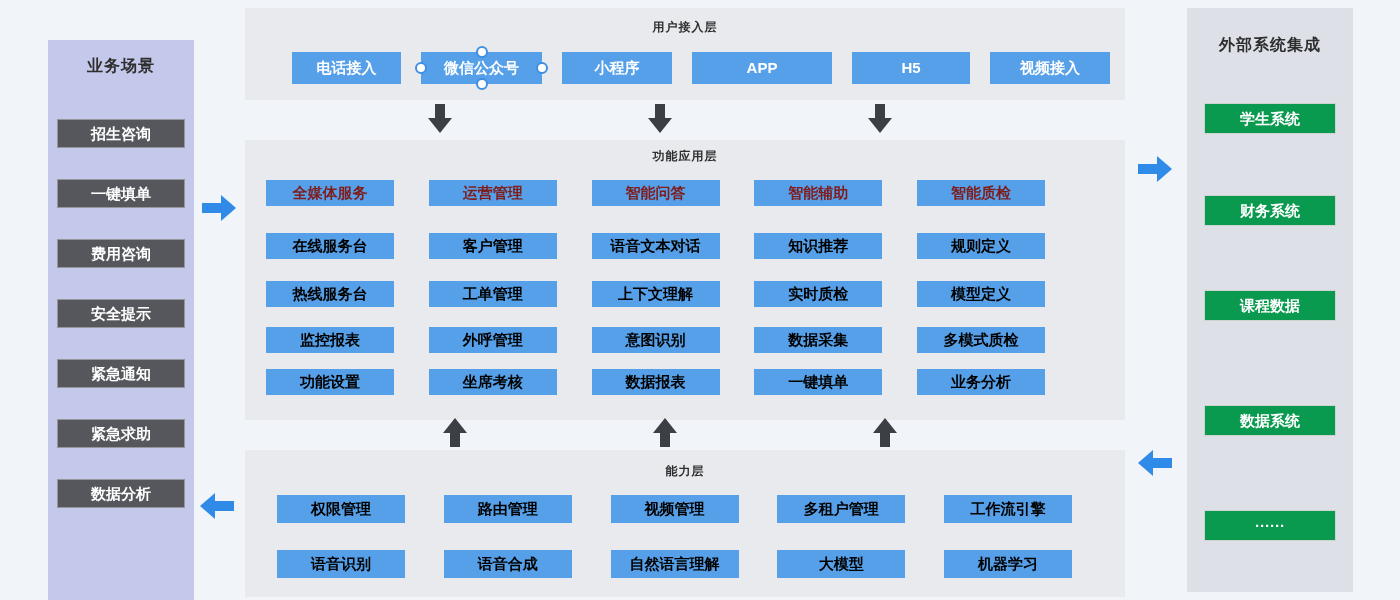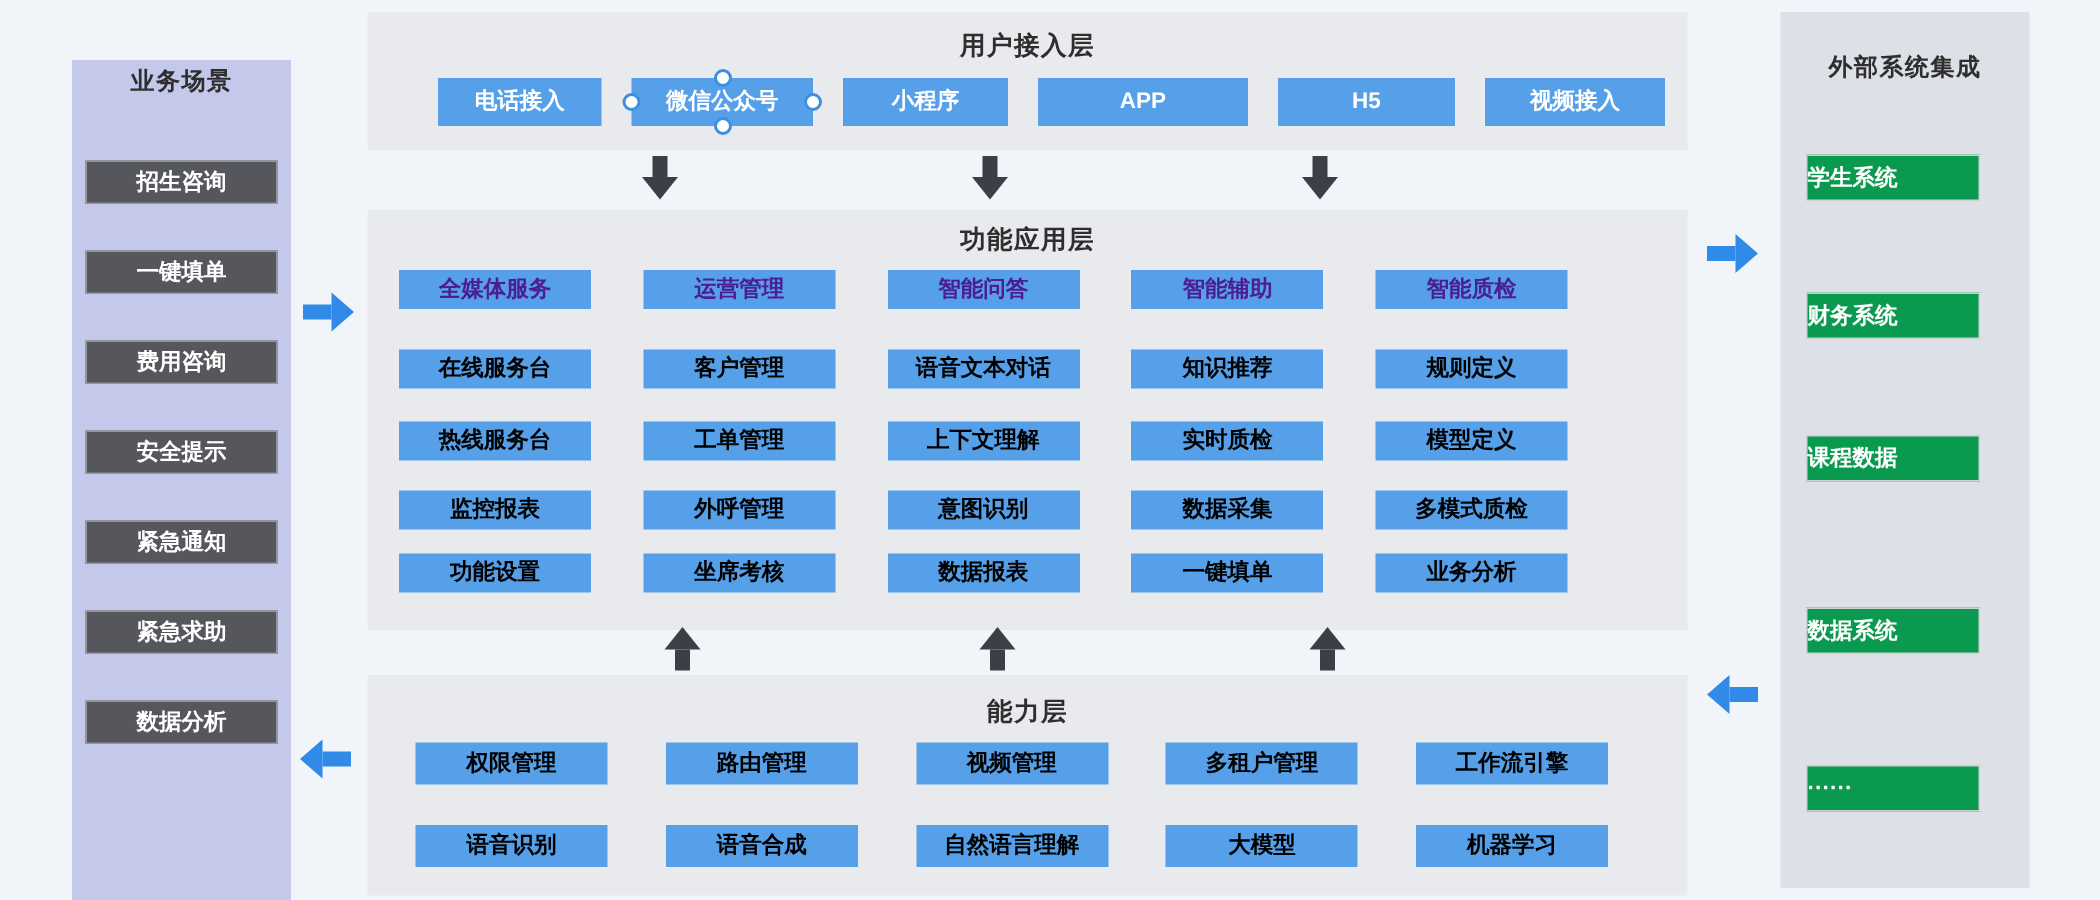--- a/index.html
+++ b/index.html
@@ -12,58 +12,58 @@
     background:var(--page-bg);
     font-family:"Liberation Sans","DejaVu Sans",sans-serif;
   }
   .panel{position:absolute; background:var(--panel-bg);}
   #access-panel{left:245px; top:8px; width:880px; height:92px;}
   #function-panel{left:245px; top:140px; width:880px; height:280px;}
   #capability-panel{left:245px; top:450px; width:880px; height:147px;}
   #sidebar{position:absolute; left:48px; top:40px; width:146px; height:560px; background:var(--sb-bg);}
   #external-panel{position:absolute; left:1187px; top:8px; width:166px; height:584px; background:var(--ext-bg);}
 
-  .layer-title{text-align:center; font-size:17px; font-weight:bold; color:#2e2e2e; letter-spacing:1px;}
+  .layer-title{text-align:center; font-size:12px; font-weight:bold; color:#2e2e2e; letter-spacing:1px;}
   #access-panel .layer-title{padding-top:11px;}
   #function-panel .layer-title{padding-top:8px;}
   #capability-panel .layer-title{padding-top:13px;}
-  #sidebar .layer-title{padding-top:4px; font-size:16px;}
+  #sidebar .layer-title{padding-top:16px; font-size:16px;}
   #external-panel .layer-title{padding-top:27px; font-size:16px;}
 
   
   .access-row{position:absolute; top:44px; left:0; right:0; display:flex; justify-content:space-between; padding:0 15px 0 47px;}
   .access-btn{height:32px; line-height:32px; text-align:center; background:var(--blue); color:#fff; font-weight:bold; font-size:15px; position:relative;}
   .w0{width:109px}.w1{width:121px}.w2{width:110px}.w3{width:140px}.w4{width:118px}.w5{width:120px}
   .handle{position:absolute; width:8px; height:8px; background:#fff; border:2px solid #3f8fe0; border-radius:50%; box-sizing:content-box;}
   .h-t{top:-6px; left:50%; margin-left:-6px;}
   .h-b{bottom:-6px; left:50%; margin-left:-6px;}
   .h-l{left:-6px; top:50%; margin-top:-6px;}
   .h-r{right:-6px; top:50%; margin-top:-6px;}
 
   
   .fn-cols{position:absolute; top:40px; left:0; right:0; display:flex; justify-content:space-between; padding:0 80px 0 21px;}
   .fn-col{display:flex; flex-direction:column; width:128px;}
   .blue-btn{background:var(--blue); color:#000000; text-align:center; font-weight:bold; font-size:15px; height:26px; line-height:26px;}
-  .fn-hdr{color:#4c1d95;}
+  .fn-hdr{color:#7f1d1d;}
   .fn-col > :nth-child(2){margin-top:27px}
   .fn-col > :nth-child(3){margin-top:22px}
   .fn-col > :nth-child(4){margin-top:20px}
   .fn-col > :nth-child(5){margin-top:16px}
 
   
   .cap-row{position:absolute; left:0; right:0; display:flex; justify-content:space-between; padding:0 53px 0 32px;gap:12px;}
   #cap-row-1{top:45px} #cap-row-2{top:100px}
   .cap-btn{width:128px; height:28px; line-height:28px;}
 
   
   .sb-items{margin-top:42px; display:flex; flex-direction:column; align-items:center; gap:31px;justify-content:space-between;}
   .sb-item{width:128px; height:29px; line-height:27px; text-align:center; background:var(--dark); border:1px solid #96979b; color:#fff; font-weight:bold; font-size:15px; box-sizing:border-box;}
 
   
-  .ext-btn{position:absolute; left:17px; width:116px; height:31px; line-height:29px; background:var(--green); border:1px solid #cdd4d0; color:#fff; font-weight:bold; font-size:15px; box-sizing:border-box;}
+  .ext-btn{position:absolute; left:17px; width:132px; height:31px; line-height:29px; text-align:center; background:var(--green); border:1px solid #cdd4d0; color:#fff; font-weight:bold; font-size:15px; box-sizing:border-box;}
   .ext-0{top:95px}.ext-1{top:187px}.ext-2{top:282px}.ext-3{top:397px}.ext-4{top:502px}
 
   
   .k-arrow{position:absolute; width:24px; height:30px;}
   .k-arrow .shaft{position:absolute; left:7px; width:10px; height:14px; background:var(--karrow);}
   .k-arrow .head{position:absolute; left:0; width:0; height:0; border-left:12px solid transparent; border-right:12px solid transparent;}
   .k-down .shaft{top:0;}
   .k-down .head{top:14px; border-top:15px solid var(--karrow);}
   .k-up .head{top:0; border-bottom:15px solid var(--karrow);}
   .k-up .shaft{top:15px;}

